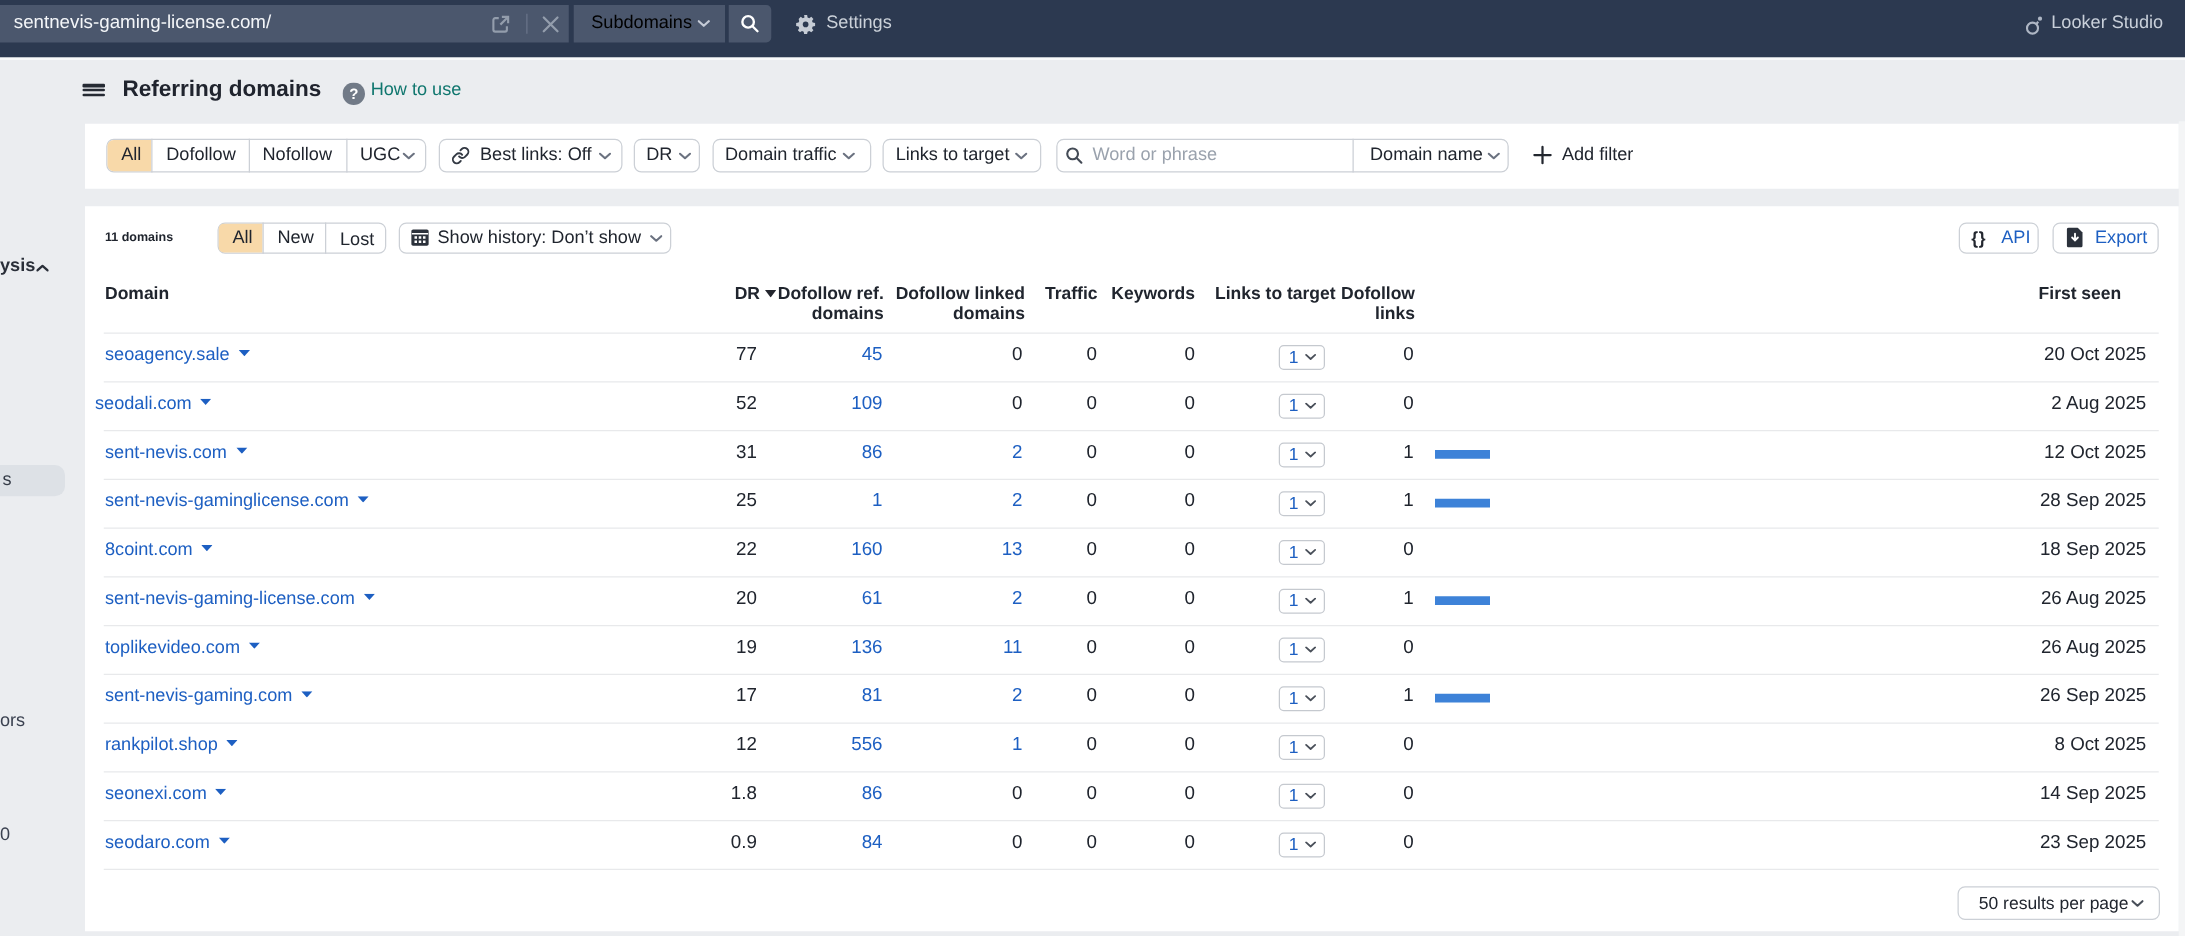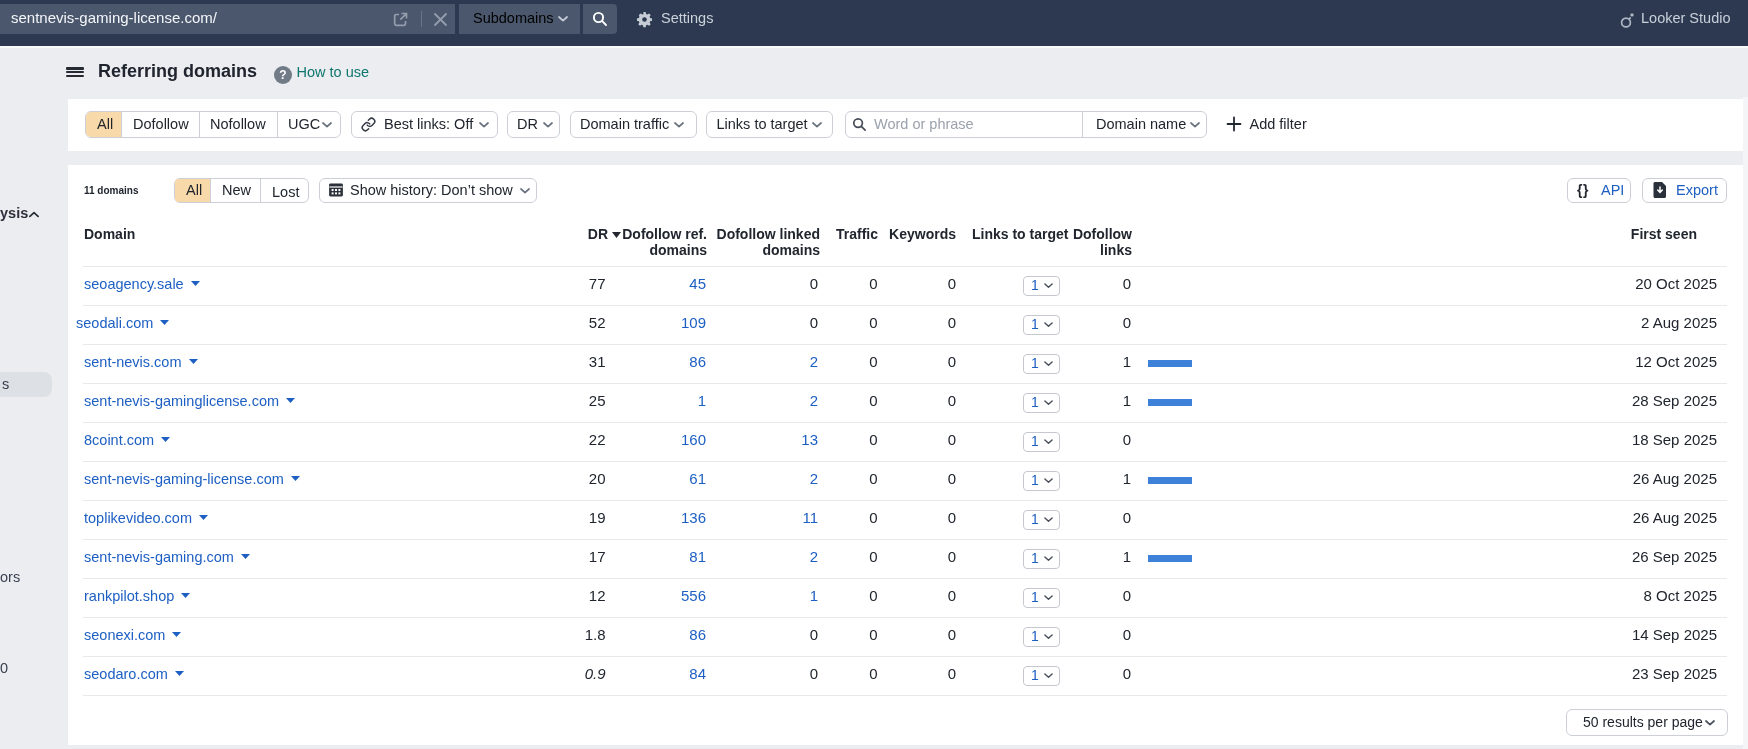--- a/index.html
+++ b/index.html
@@ -317,21 +317,21 @@
 <div class="ab" style="left:1023px;top:626.5px;width:37px;height:20px;background:#fff;border:1px solid #c5c9cf;border-radius:4px"></div>
 <div class="txt blue" style="left:1031px;top:626.5px;height:20px;line-height:19px;font-size:14px">1</div>
 <svg class="ab" style="left:1043.5px;top:634.0px" width="9" height="5.5" viewBox="0 0 10 6">
     <path d="M1 1l4 3.6L9 1" fill="none" stroke="#4a505a" stroke-width="1.6" stroke-linecap="round" stroke-linejoin="round"></path>
   </svg>
 <div class="rt" style="right:617px;top:616.5px;height:36px;line-height:36px;">0</div>
 <div class="rt" style="right:31px;top:616.5px;height:36px;line-height:36px;">14 Sep 2025</div>
 <div class="txt blue" style="left:84px;top:655.5px;height:36px;line-height:36px;">seodaro.com<svg width="9" height="5" style="margin-left:7px;vertical-align:2.5px" viewBox="0 0 9 5">
       <path d="M0 0h9L4.5 5z" fill="#1d5fc2"></path>
     </svg></div>
-<div class="rt" style="right:1142.5px;top:655.5px;height:36px;line-height:36px;font-style:italic;">0.9</div>
+<div class="rt" style="right:1142.5px;top:655.5px;height:36px;line-height:36px;">0.9</div>
 <div class="rt blue" style="right:1042px;top:655.5px;height:36px;line-height:36px;">84</div>
 <div class="rt" style="right:930px;top:655.5px;height:36px;line-height:36px;">0</div>
 <div class="rt" style="right:870.5px;top:655.5px;height:36px;line-height:36px;">0</div>
 <div class="rt" style="right:792px;top:655.5px;height:36px;line-height:36px;">0</div>
 <div class="ab" style="left:1023px;top:665.5px;width:37px;height:20px;background:#fff;border:1px solid #c5c9cf;border-radius:4px"></div>
 <div class="txt blue" style="left:1031px;top:665.5px;height:20px;line-height:19px;font-size:14px">1</div>
 <svg class="ab" style="left:1043.5px;top:673.0px" width="9" height="5.5" viewBox="0 0 10 6">
     <path d="M1 1l4 3.6L9 1" fill="none" stroke="#4a505a" stroke-width="1.6" stroke-linecap="round" stroke-linejoin="round"></path>
   </svg>
 <div class="rt" style="right:617px;top:655.5px;height:36px;line-height:36px;">0</div>

